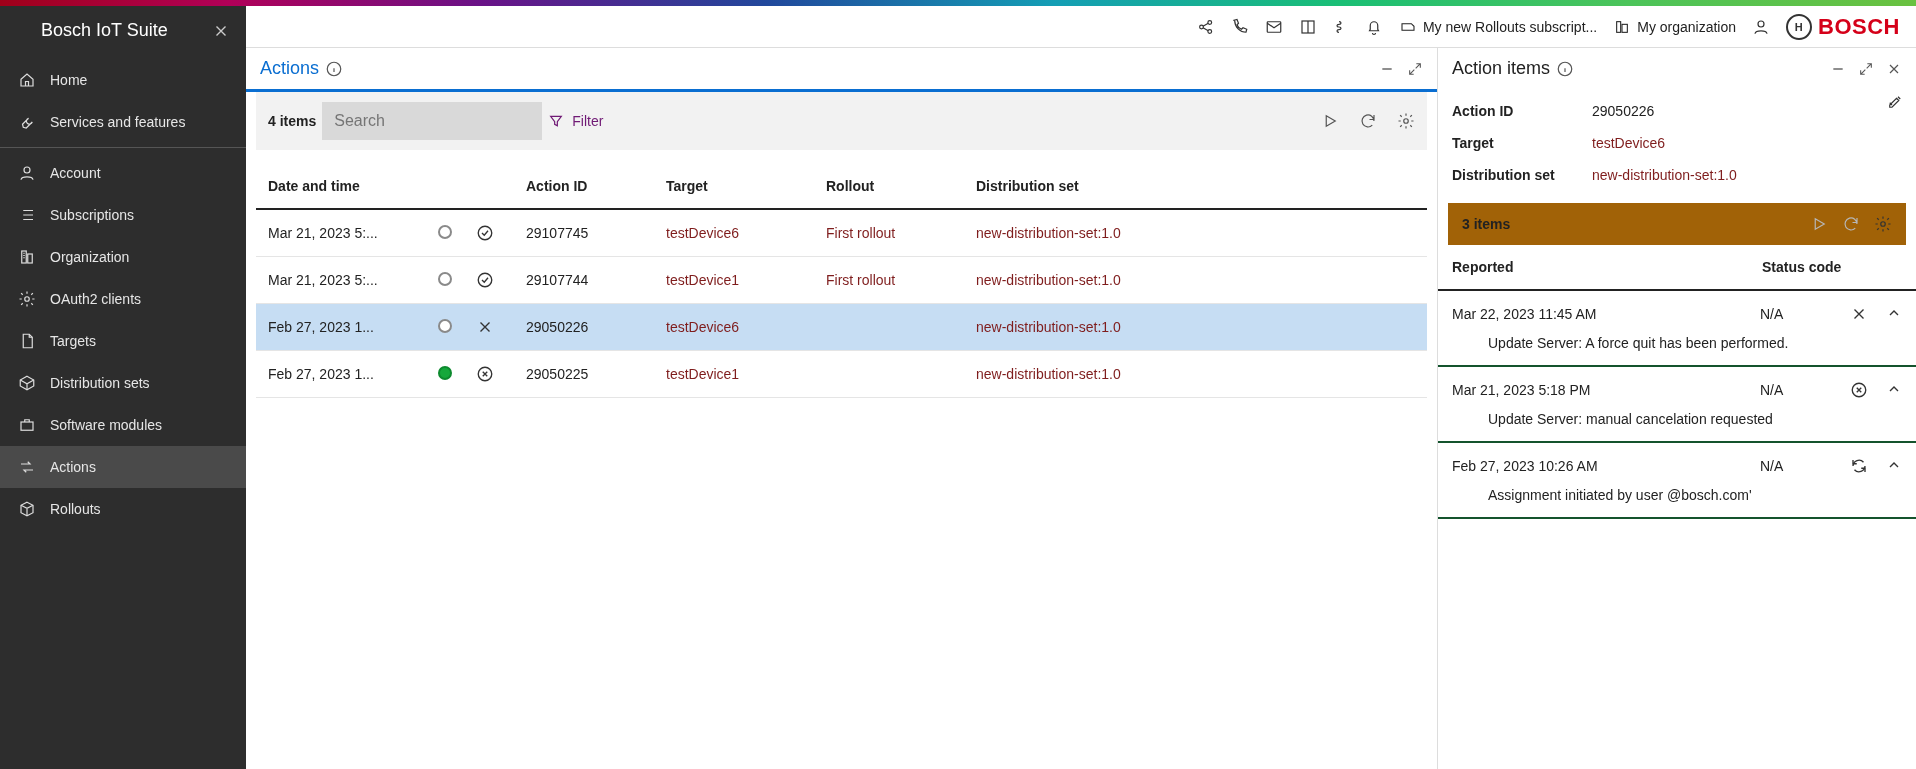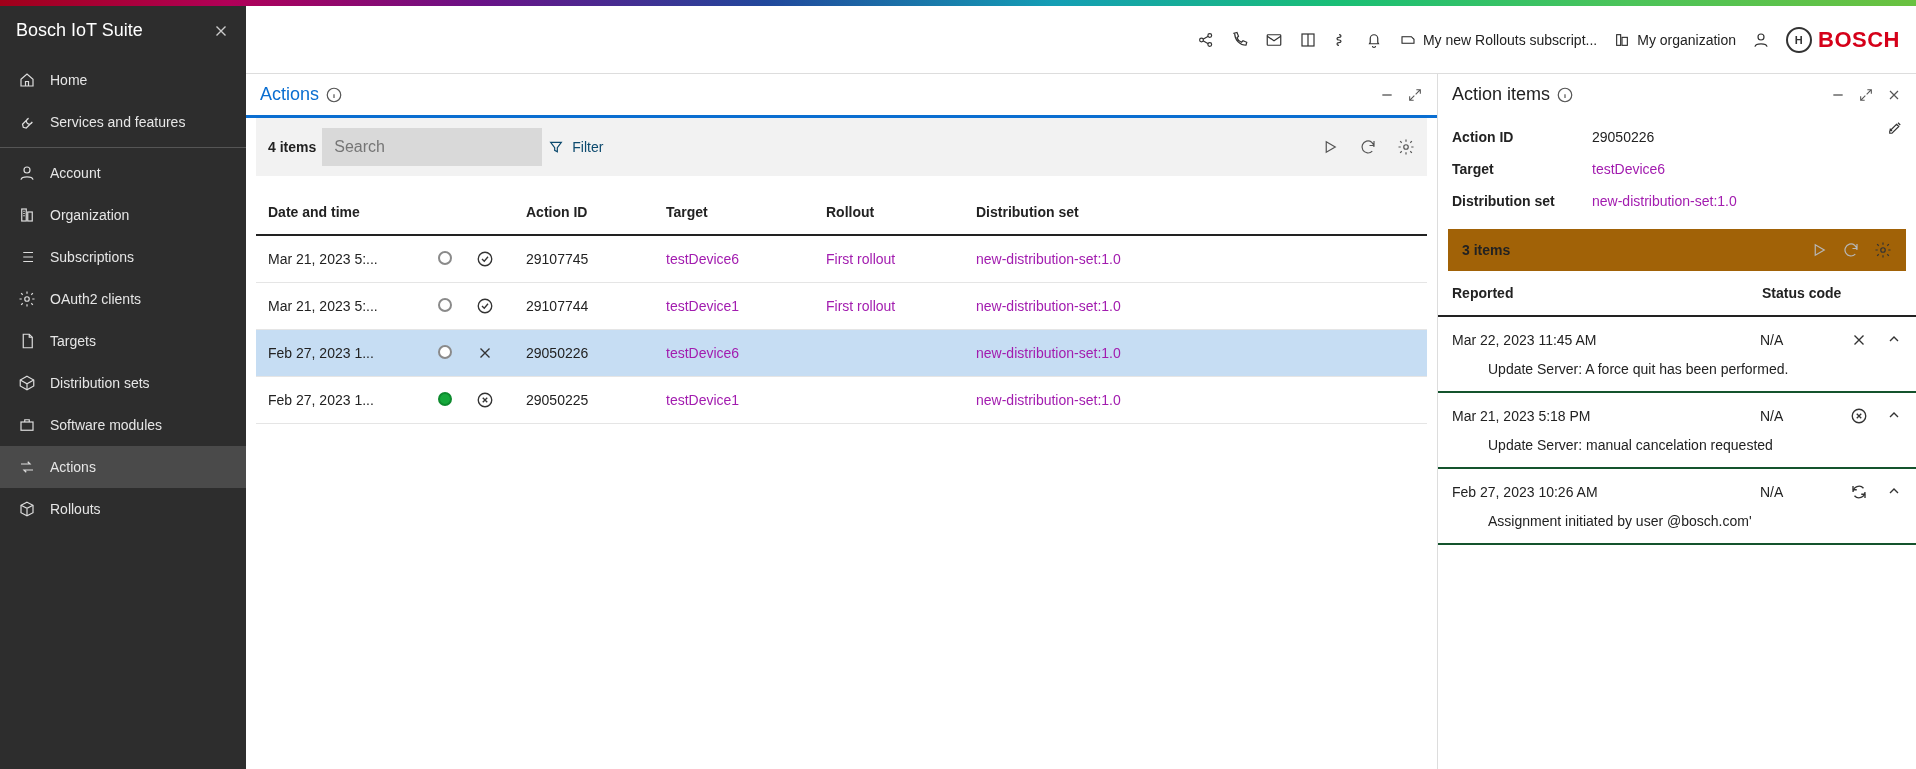--- a/index.html
+++ b/index.html
@@ -6,33 +6,33 @@
   html, body { height: 100%; font-family: Arial, Helvetica, sans-serif; font-size: 14px; color: #222; }
   body { display: flex; flex-direction: column; width: 1916px; height: 769px; overflow: hidden; }
 
   .top-stripe { height: 6px; width: 100%; background: linear-gradient(90deg,#a00019 0%,#b10058 12%,#6a1287 25%,#21489c 40%,#149eb5 55%,#1abf75 70%,#4cc45a 85%,#6ac140 100%); }
 
   .app { flex: 1; display: flex; min-height: 0; }
 
   
   .sidebar { width: 246px; background: #2d2d2d; color: #e6e6e6; display: flex; flex-direction: column; }
   .sidebar-header { display: flex; align-items: center; justify-content: space-between; padding: 14px 16px 18px 16px; }
-  .app-name { font-size: 18px; font-weight: 400; color: #fff; }
+  .app-name { font-size: 18px; font-weight: 400; color: #fff; margin-left: 25px; }
   .sidebar-close { color: #ccc; cursor: pointer; }
   .nav { display: flex; flex-direction: column; }
   .nav-item { display: flex; align-items: center; gap: 14px; padding: 12px 18px; color: #e6e6e6; cursor: pointer; }
   .nav-item.active { background: #4a4a4a; }
   .nav-sep { border-top: 1px solid #555; margin: 4px 0; }
   .nav-icon { width: 18px; height: 18px; display: inline-flex; align-items: center; justify-content: center; color: #ddd; }
 
   
   .content { flex: 1; display: flex; flex-direction: column; min-width: 0; }
 
   
-  .topbar { height: 68px; border-bottom: 1px solid #ddd; display: flex; align-items: center; justify-content: flex-end; padding: 0 16px; gap: 16px; background: #fff; }
+  .topbar { height: 42px; border-bottom: 1px solid #ddd; display: flex; align-items: center; justify-content: flex-end; padding: 0 16px; gap: 16px; background: #fff; }
   .topbar .icon-btn { color: #333; cursor: pointer; display: inline-flex; align-items: center; }
   .topbar .link-group { display: inline-flex; align-items: center; gap: 6px; color: #222; cursor: pointer; }
   .brand { color: #d50019; font-weight: 700; font-size: 22px; letter-spacing: .5px; display: inline-flex; align-items: center; gap: 6px; }
   .brand-ring { width: 26px; height: 26px; border: 2px solid #333; border-radius: 50%; display: inline-flex; align-items: center; justify-content: center; font-size: 11px; color:#333; }
 
   
   .panels { flex: 1; display: flex; min-height: 0; }
   .panel { display: flex; flex-direction: column; min-height: 0; }
   .panel-actions { flex: 1; border-right: 1px solid #ddd; }
   .panel-states { width: 478px; }
@@ -42,30 +42,30 @@
   .panel-title.states { color: #222; }
   .panel-head .ctrls { display: inline-flex; gap: 12px; color: #555; }
   .ctrls .icon-btn { cursor: pointer; }
 
   .active-under { border-bottom: 3px solid #0a6ed1; }
 
   
   .toolbar { margin: 0 10px; background: #f2f2f2; display: flex; align-items: center; padding: 10px 12px; gap: 6px; }
   .count { font-weight: 600; color: #222; }
   .search { background: #d9d9d9; padding: 10px 12px; width: 220px; color: #666; border: none; outline: none; font-size: 16px; }
-  .filter { display: inline-flex; align-items: center; gap: 8px; color: #0c4a6e; cursor: pointer; }
+  .filter { display: inline-flex; align-items: center; gap: 8px; color: #701a75; cursor: pointer; }
   .toolbar .spacer { flex: 1; }
   .tool-icon { color: #555; cursor: pointer; }
 
   
   table { border-collapse: collapse; width: calc(100% - 20px); margin: 14px 10px 0 10px; }
   thead th { text-align: left; font-weight: 700; padding: 14px 12px; border-bottom: 2px solid #222; }
   tbody td { padding: 14px 12px; border-bottom: 1px solid #e5e5e5; vertical-align: middle; }
   tbody tr.selected { background: #c6ddf3; border-top: 1px solid #9cc1e6; border-bottom: 1px solid #9cc1e6; }
-  .link { color: #a21caf; text-decoration: none; cursor: pointer; }
+  .link { color: #7f1d1d; text-decoration: none; cursor: pointer; }
   .dot { width: 14px; height: 14px; border-radius: 50%; display: inline-block; }
   .dot.gray { background: #fff; border: 2px solid #8a8a8a; }
   .dot.green { background: #15a83b; border: 2px solid #0d8a2e; }
   .state-icon { color: #333; }
 
   
   .details { padding: 6px 14px 0 14px; }
   .det-row { display: flex; align-items: center; padding: 8px 0; }
   .det-label { width: 140px; font-weight: 700; color: #222; }
   .det-val { color: #222; }
@@ -129,34 +129,34 @@
             <svg width="18" height="18" viewBox="0 0 24 24" fill="none" stroke="currentColor" stroke-width="1.6">
               <circle cx="12" cy="8" r="4"></circle>
               <path d="M4 21c1-5 15-5 16 0"></path>
             </svg>
           </span>
           <span>Account</span>
         </div>
         <div class="nav-item">
           <span class="nav-icon">
             <svg width="18" height="18" viewBox="0 0 24 24" fill="none" stroke="currentColor" stroke-width="1.6">
+              <path d="M7 6h13M7 12h13M7 18h13M4 6h.01M4 12h.01M4 18h.01"></path>
+            </svg>
+          </span>
+          <span>Subscriptions</span>
+        </div>
+        <div class="nav-item">
+          <span class="nav-icon">
+            <svg width="18" height="18" viewBox="0 0 24 24" fill="none" stroke="currentColor" stroke-width="1.6">
               <rect x="5" y="4" width="6" height="16"></rect>
               <rect x="13" y="8" width="6" height="12"></rect>
               <path d="M7 7h2M7 10h2M7 13h2"></path>
             </svg>
           </span>
           <span>Organization</span>
-        </div>
-        <div class="nav-item">
-          <span class="nav-icon">
-            <svg width="18" height="18" viewBox="0 0 24 24" fill="none" stroke="currentColor" stroke-width="1.6">
-              <path d="M7 6h13M7 12h13M7 18h13M4 6h.01M4 12h.01M4 18h.01"></path>
-            </svg>
-          </span>
-          <span>Subscriptions</span>
         </div>
         <div class="nav-item">
           <span class="nav-icon">
             <svg width="18" height="18" viewBox="0 0 24 24" fill="none" stroke="currentColor" stroke-width="1.6">
               <circle cx="12" cy="12" r="3"></circle>
               <path d="M12 2v3M12 19v3M4.2 4.2l2.1 2.1M17.7 17.7l2.1 2.1M2 12h3M19 12h3M4.2 19.8l2.1-2.1M17.7 6.3l2.1-2.1"></path>
             </svg>
           </span>
           <span>OAuth2 clients</span>
         </div>

